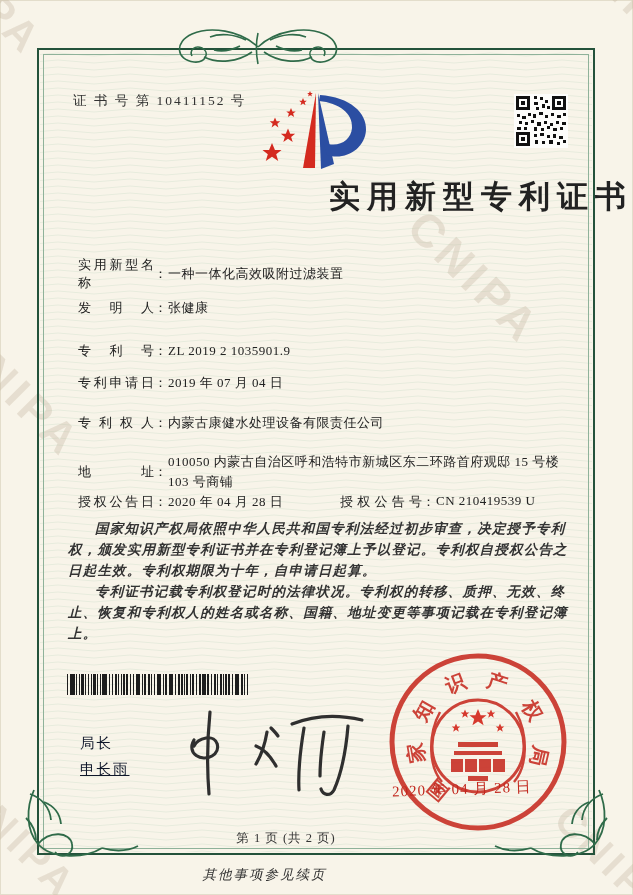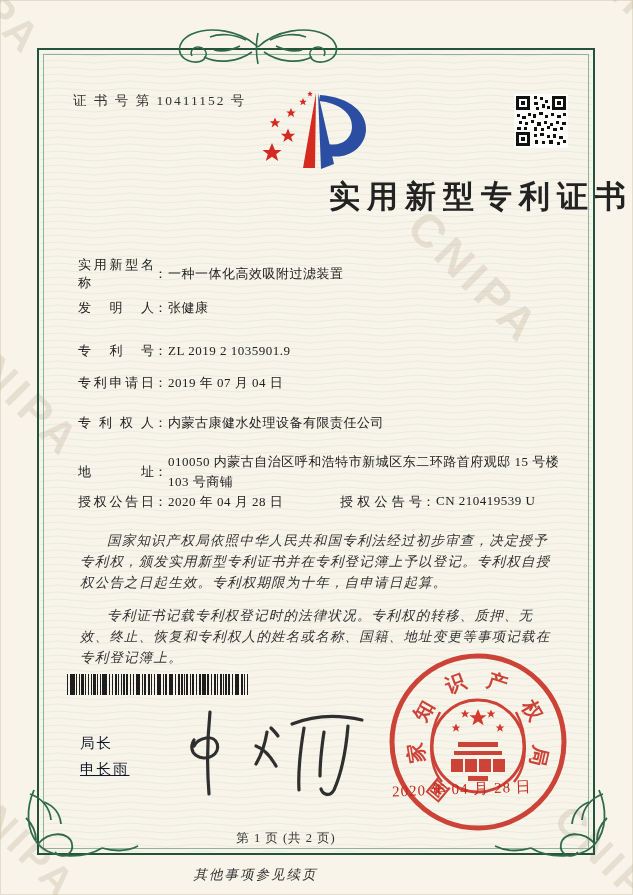--- a/index.html
+++ b/index.html
@@ -21,35 +21,35 @@
   .frow{position:absolute;left:78px;display:flex;align-items:center;font-size:13px;color:#222;}
   .flabel{display:inline-block;width:76px;text-align:justify;text-align-last:justify;
           letter-spacing:0;flex:none;}
   .fcolon{flex:none;width:14px;}
   .fvalue{letter-spacing:0.5px;}
   .fvalue.wide{width:392px;line-height:20px;}
   .frow2{position:absolute;left:340px;display:flex;font-size:13px;color:#222;}
   .flabel2{display:inline-block;width:82px;text-align:justify;text-align-last:justify;flex:none;}
   .paras{position:absolute;left:68px;top:518px;width:503px;font-size:13.5px;
          font-style:italic;line-height:21px;letter-spacing:1.2px;color:#333;}
-  .paras p{margin:12px;text-indent:2em;}
+  .paras p{margin:0;text-indent:2em;font-weight:bold;}
   .barcode{position:absolute;left:67px;top:674px;width:181px;height:21px;
      background:
       repeating-linear-gradient(90deg,#1d1d1d 0 1.5px,transparent 1.5px 3px),
       repeating-linear-gradient(90deg,#1d1d1d 0 1px,transparent 1px 7px),
       repeating-linear-gradient(90deg,transparent 0 4px,#1d1d1d 4px 6px,transparent 6px 11px);}
   .signer-title{position:absolute;left:80px;top:734px;font-size:14.5px;letter-spacing:2px;color:#0f172a;}
   .signer-name{position:absolute;left:80px;top:760px;font-size:14.5px;letter-spacing:2px;color:#0f172a;text-decoration:underline;}
   .sig{position:absolute;left:172px;top:702px;}
   .sealwrap{position:absolute;left:380px;top:650px;}
   .sealdate{position:absolute;left:392px;top:780px;font-size:15px;color:#c2281e;
             letter-spacing:1px;transform:rotate(-2deg);font-weight:500;}
   .pageno{position:absolute;left:0;top:830px;width:500px;text-align:center;
           font-size:12.5px;letter-spacing:1px;color:#333;padding-left:36px;}
-  .footnote{position:absolute;left:3px;top:866px;width:505px;text-align:center;
+  .footnote{position:absolute;left:12px;top:866px;width:505px;text-align:center;
           font-size:13.5px;font-style:italic;letter-spacing:2px;color:#333;}
   .ornament{position:absolute;}
   svg text.sealch{font-family:"Liberation Serif","DejaVu Serif",serif;}
 </style>
 </head>
 <body>
 
 <div id="page">
 
   <svg class="guilloche" width="552" height="801">

